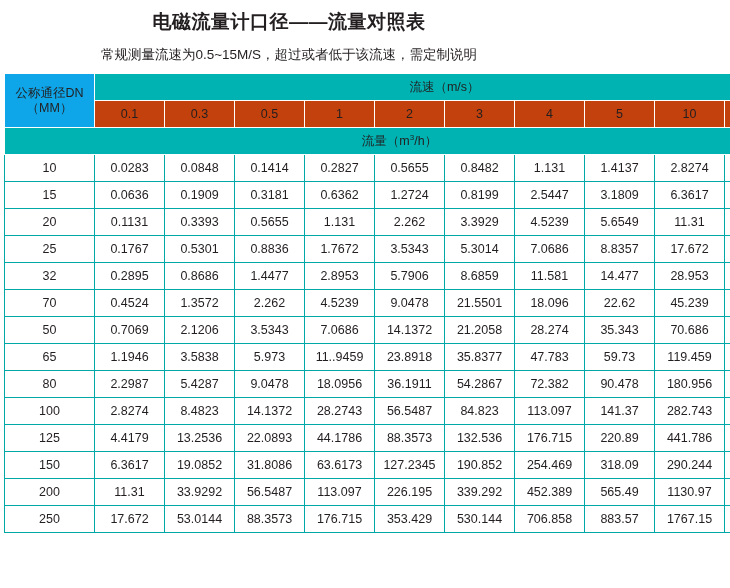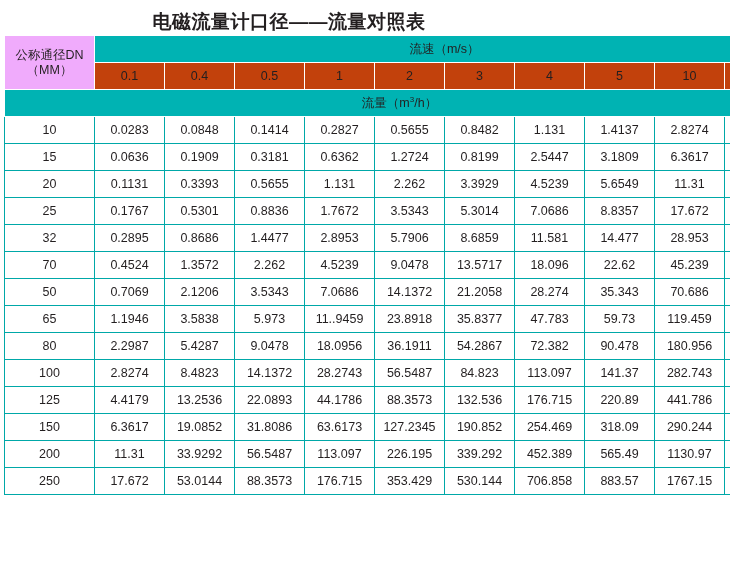--- a/index.html
+++ b/index.html
@@ -51,21 +51,21 @@
     line-height: 1.15;
   }
   .hdr {
     background: #00b3b3;
     color: #ffffff;
     font-weight: bold;
     font-size: 13px;
     border-color: #ffffff !important;
   }
   .hdr-dn {
-    background: #f0abfc;
+    background: #0ea5e9;
     color: #ffffff;
     font-weight: bold;
     font-size: 12.5px;
     border-color: #ffffff !important;
     line-height: 1.45;
   }
   .hdr-sub {
     background: #c2410c;
     color: #ffffff;
     font-weight: bold;
@@ -77,20 +77,21 @@
   }
   col.c0 { width: 90px; }
   col.cx { width: 70px; }
   sup { font-size: 8px; vertical-align: super; }
 </style>
 </head>
 <body>
 
 <div class="page">
   <div class="title">电磁流量计口径——流量对照表</div>
+  <div class="subtitle">常规测量流速为0.5~15M/S，超过或者低于该流速，需定制说明</div>
 
   <table class="flow">
     <colgroup>
       <col class="c0">
         <col class="cx">
         <col class="cx">
         <col class="cx">
         <col class="cx">
         <col class="cx">
       <col class="cx">
@@ -102,21 +103,21 @@
     <thead>
       <tr>
         <td class="hdr-dn" rowspan="2">
           <span>公称通径DN</span><br>
           <span>（MM）</span>
         </td>
         <td class="hdr" colspan="10">流速（m/s）</td>
       </tr>
       <tr>
         <td class="hdr-sub">0.1</td>
-        <td class="hdr-sub">0.4</td>
+        <td class="hdr-sub">0.3</td>
         <td class="hdr-sub">0.5</td>
         <td class="hdr-sub">1</td>
         <td class="hdr-sub">2</td>
         <td class="hdr-sub">3</td>
         <td class="hdr-sub">4</td>
         <td class="hdr-sub">5</td>
         <td class="hdr-sub">10</td>
         <td class="hdr-sub">15</td>
       </tr>
       <tr>
@@ -189,21 +190,21 @@
         <td>28.953</td>
         <td>43.43</td>
       </tr>
       <tr>
         <td class="row-dn">70</td>
         <td>0.4524</td>
         <td>1.3572</td>
         <td>2.262</td>
         <td>4.5239</td>
         <td>9.0478</td>
-        <td>13.5717</td>
+        <td>21.5501</td>
         <td>18.096</td>
         <td>22.62</td>
         <td>45.239</td>
         <td>67.858</td>
       </tr>
       <tr>
         <td class="row-dn">50</td>
         <td>0.7069</td>
         <td>2.1206</td>
         <td>3.5343</td>

